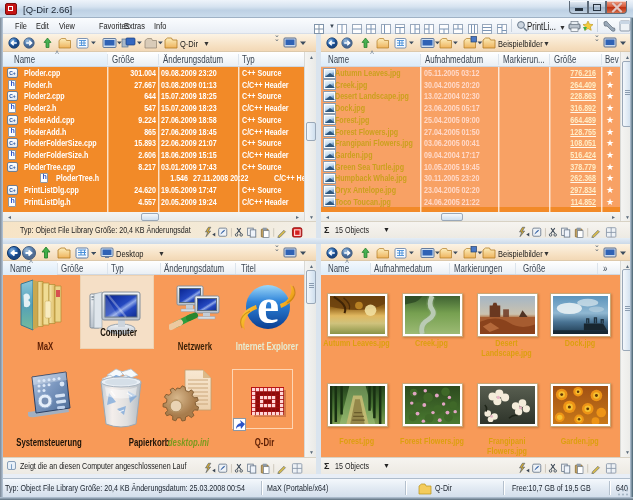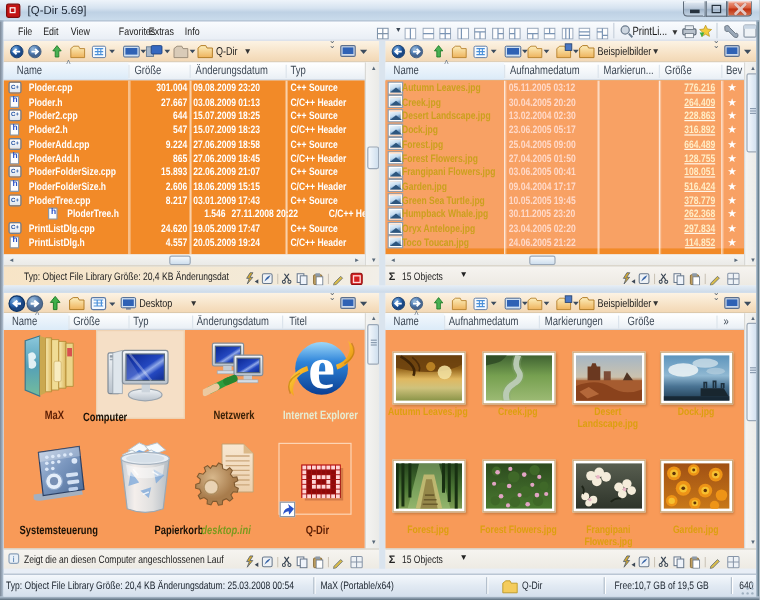--- a/index.html
+++ b/index.html
@@ -71,21 +71,21 @@
 </head>
 <body>
 <div id="win"></div>
 <div id="frameL" class="abs"></div>
 <div id="frameR" class="abs"></div>
 <div id="frameB" class="abs"></div>
 <div id="title" class="abs">
   <div class="ticon">
       <i></i>
     </div>
-  <div class="ttext">[Q-Dir 5.69]</div>
+  <div class="ttext">[Q-Dir 2.66]</div>
 </div>
 <div class="wbtns abs">
   <div class="wb min">
       <span style="position:absolute;left:5px;top:7px;width:8px;height:2.5px;background:#26323e;"></span>
     </div>
   <div class="wb max">
       <span style="position:absolute;left:4px;top:2.5px;width:8px;height:7px;border:1.6px solid #26323e;"></span>
     </div>
   <div class="wb cls">
       <svg style="position:absolute;left:4px;top:1px;" width="12" height="11" viewBox="0 0 12 11">
@@ -635,21 +635,21 @@
 <rect x="3.5" y="12" width="7" height="2" fill="#8f9aa6"></rect>
           <rect x="3.5" y="15" width="7" height="1.2" fill="#9aa5b1"></rect>
 <path d="M6 10 l8 -2 v36 l-8 0 z" fill="#dfe6ec" stroke="#8f9aa6" stroke-width="0.6"></path>
 <ellipse cx="33" cy="45" rx="14" ry="5" fill="url(#mtl)" stroke="#9aa4ae"></ellipse>
 <rect x="30" y="34" width="7" height="9" fill="#ccd4dc"></rect>
 <rect x="14" y="8" width="38" height="28" rx="2" fill="url(#mtl)" stroke="#848f9b"></rect>
 <rect x="17" y="11" width="32" height="22" fill="url(#scr)" stroke="#5a6a7a"></rect>
 <path d="M17 11 l14 22 h-14 z" fill="#ffffff" opacity="0.16"></path>
           <path d="M20 11 l18 22" stroke="#ffffff" stroke-width="2" opacity="0.3"></path>
 </svg></div>
-<div class="abs bl" style="left:61px;top:68px;width:110px;text-align:left;color:#1a1208;"><span class="t">Computer</span></div>
+<div class="abs bl" style="left:61px;top:52px;width:110px;text-align:center;color:#1a1208;"><span class="t">Computer</span></div>
 <div class="abs" style="left:166px;top:7px;"><svg width="56" height="52" viewBox="0 0 56 52">
 <rect x="8" y="4" width="26" height="19" rx="1.5" fill="url(#mtl)" stroke="#848f9b"></rect>
 <rect x="10.5" y="6.5" width="21" height="14" fill="url(#scr)" stroke="#5a6a7a"></rect>
 <rect x="17" y="23" width="7" height="4" fill="#c4ccd4"></rect>
 <rect x="12" y="27" width="17" height="2.5" fill="#d4dce4" stroke="#9aa4ae" stroke-width="0.5"></rect>
 <rect x="26" y="14" width="24" height="17" rx="1.5" fill="url(#mtl)" stroke="#848f9b"></rect>
 <rect x="28.5" y="16.5" width="19" height="12" fill="url(#scr)" stroke="#5a6a7a"></rect>
 <rect x="34" y="31" width="7" height="3.5" fill="#c4ccd4"></rect>
 <rect x="29" y="34.5" width="17" height="2.5" fill="#d4dce4" stroke="#9aa4ae" stroke-width="0.5"></rect>
 <path d="M6 43 l16 -8" stroke="#2e9e3e" stroke-width="6" stroke-linecap="round"></path>

